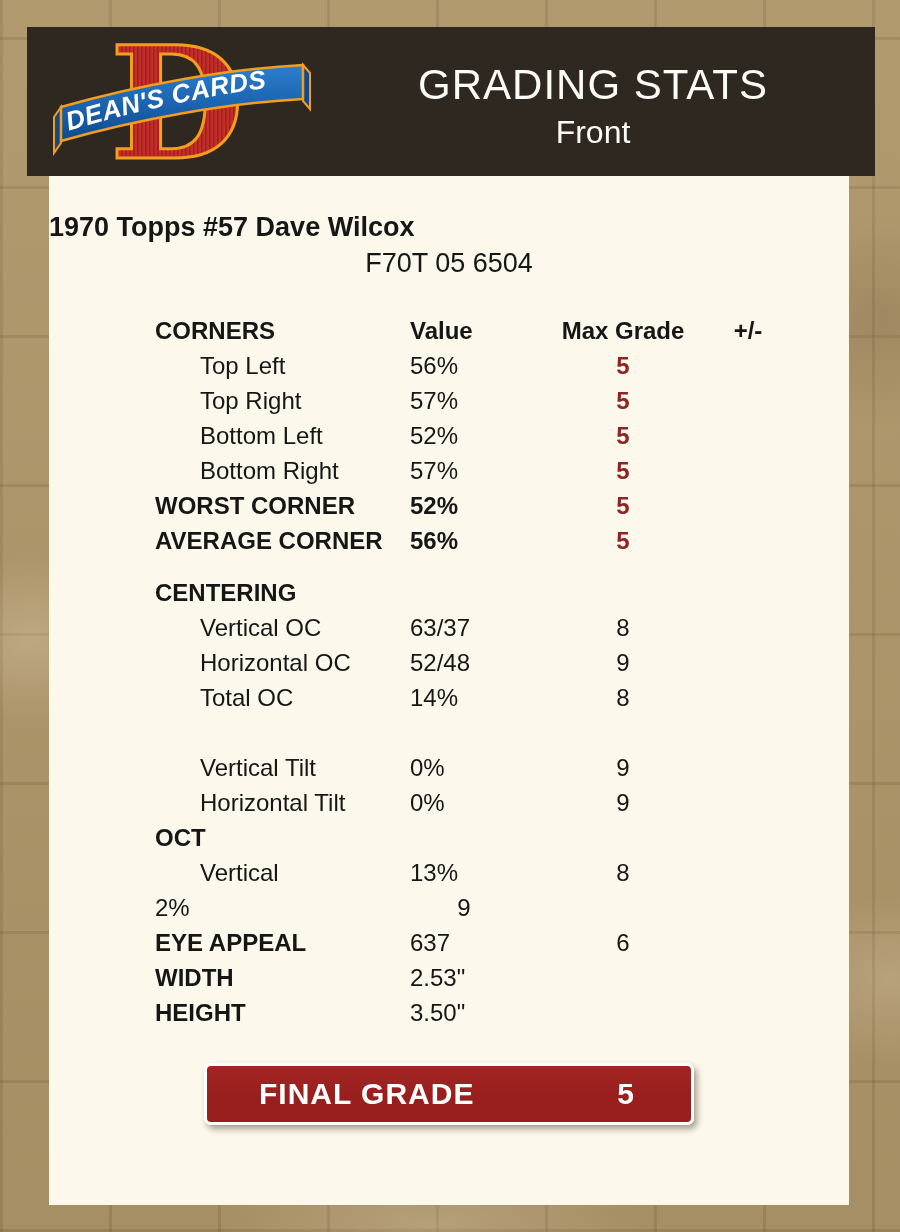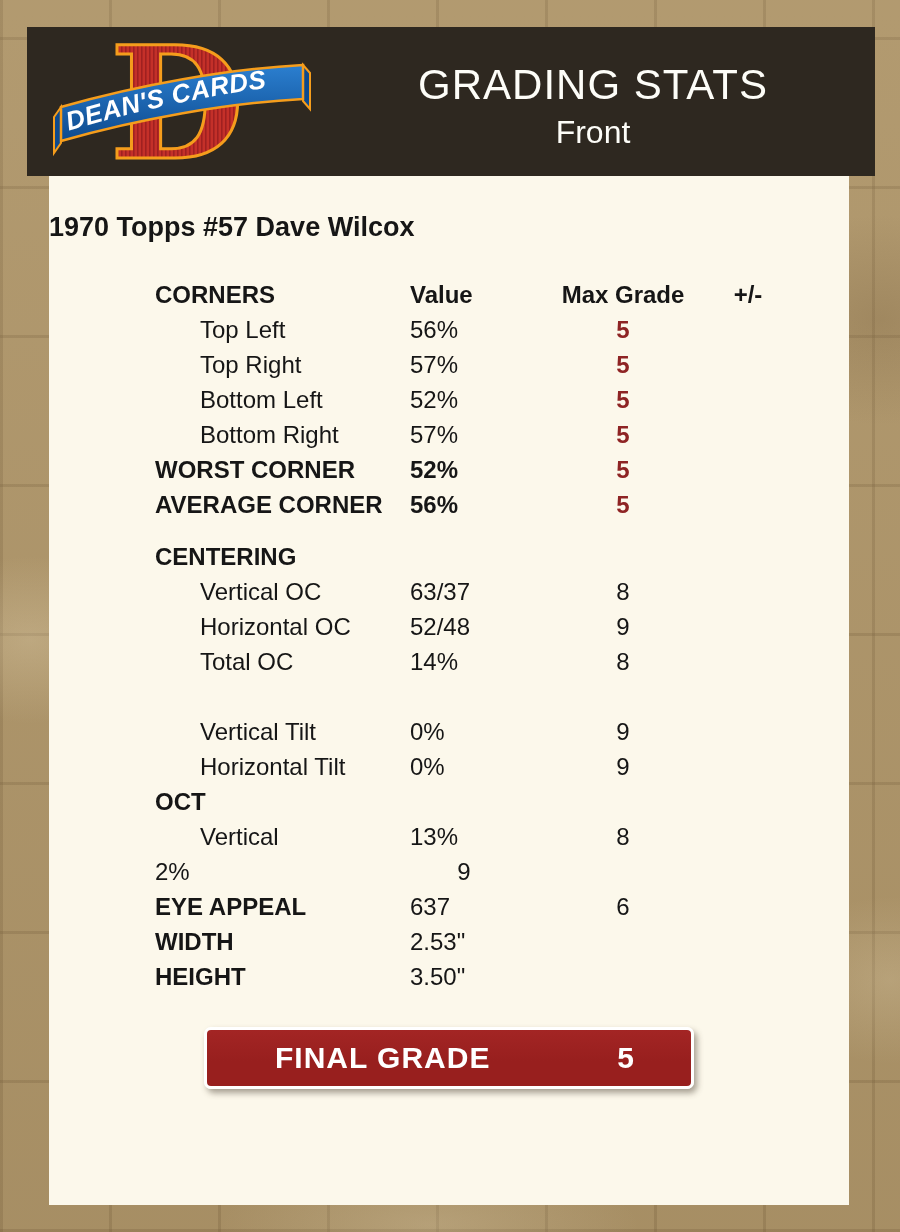--- a/index.html
+++ b/index.html
@@ -71,21 +71,21 @@
   .c.grade.red { color:var(--grade-red,#8e2424); font-weight:bold; }
   .spacer { height:17px; }
 
   
   .final {
     margin:33px auto 0; width:490px; height:62px;
     background:linear-gradient(var(--button-red-light,#a32524), var(--button-red,#981f1e) 55%);
     border:3px solid #ffffff; border-radius:7px;
     box-shadow:3px 4px 6px rgba(60,48,35,.45);
     display:flex; align-items:center; justify-content:space-between;
-    padding:0 56px 0 68px; cursor:pointer;
+    padding:0 56px 0 52px; cursor:pointer;
   }
   .final span { color:var(--button-text,#ffffff); font-size:30px; font-weight:bold; letter-spacing:1px; }
 </style>
 </head>
 <body>
 
 <div class="bg"></div>
 
 <div class="header">
   <div class="logo">
@@ -111,20 +111,21 @@
     </svg>
   </div>
   <div class="header-text">
     <div class="h-title">GRADING STATS</div>
     <div class="h-sub">Front</div>
   </div>
 </div>
 
 <div class="panel">
   <div class="card-title">1970 Topps #57 Dave Wilcox</div>
+  <div class="card-code">F70T 05 6504</div>
 
   <div class="gtable">
     <div class="row head">
       <div class="c label">CORNERS</div>
       <div class="c value">Value</div>
       <div class="c grade">Max Grade</div>
       <div class="c pm">+/-</div>
     </div>
     <div id="rows">
         <div class="row indent">

